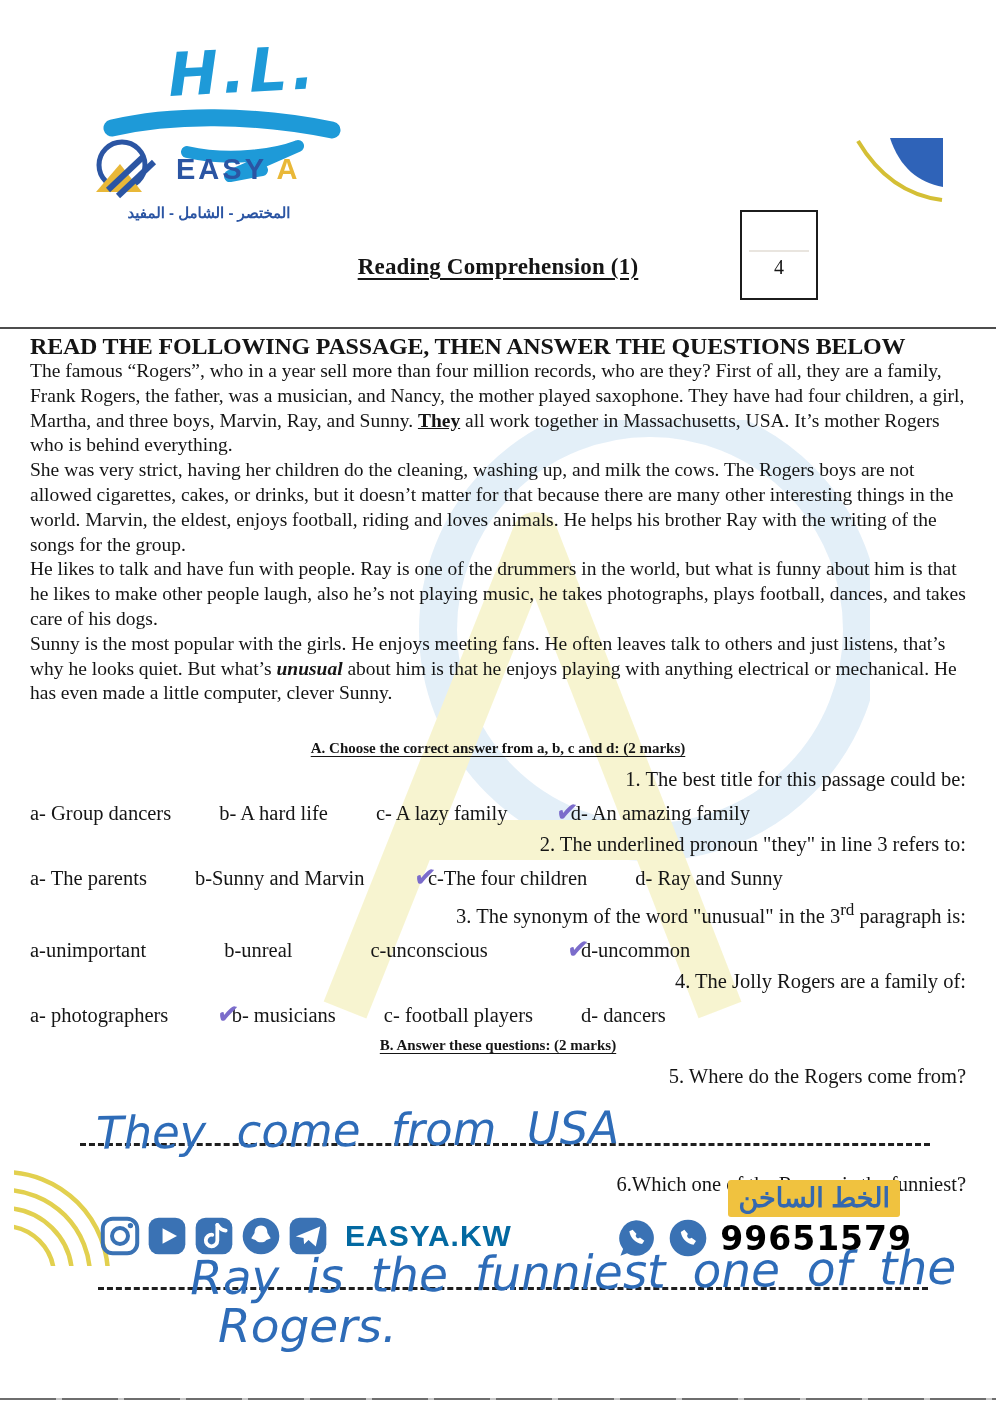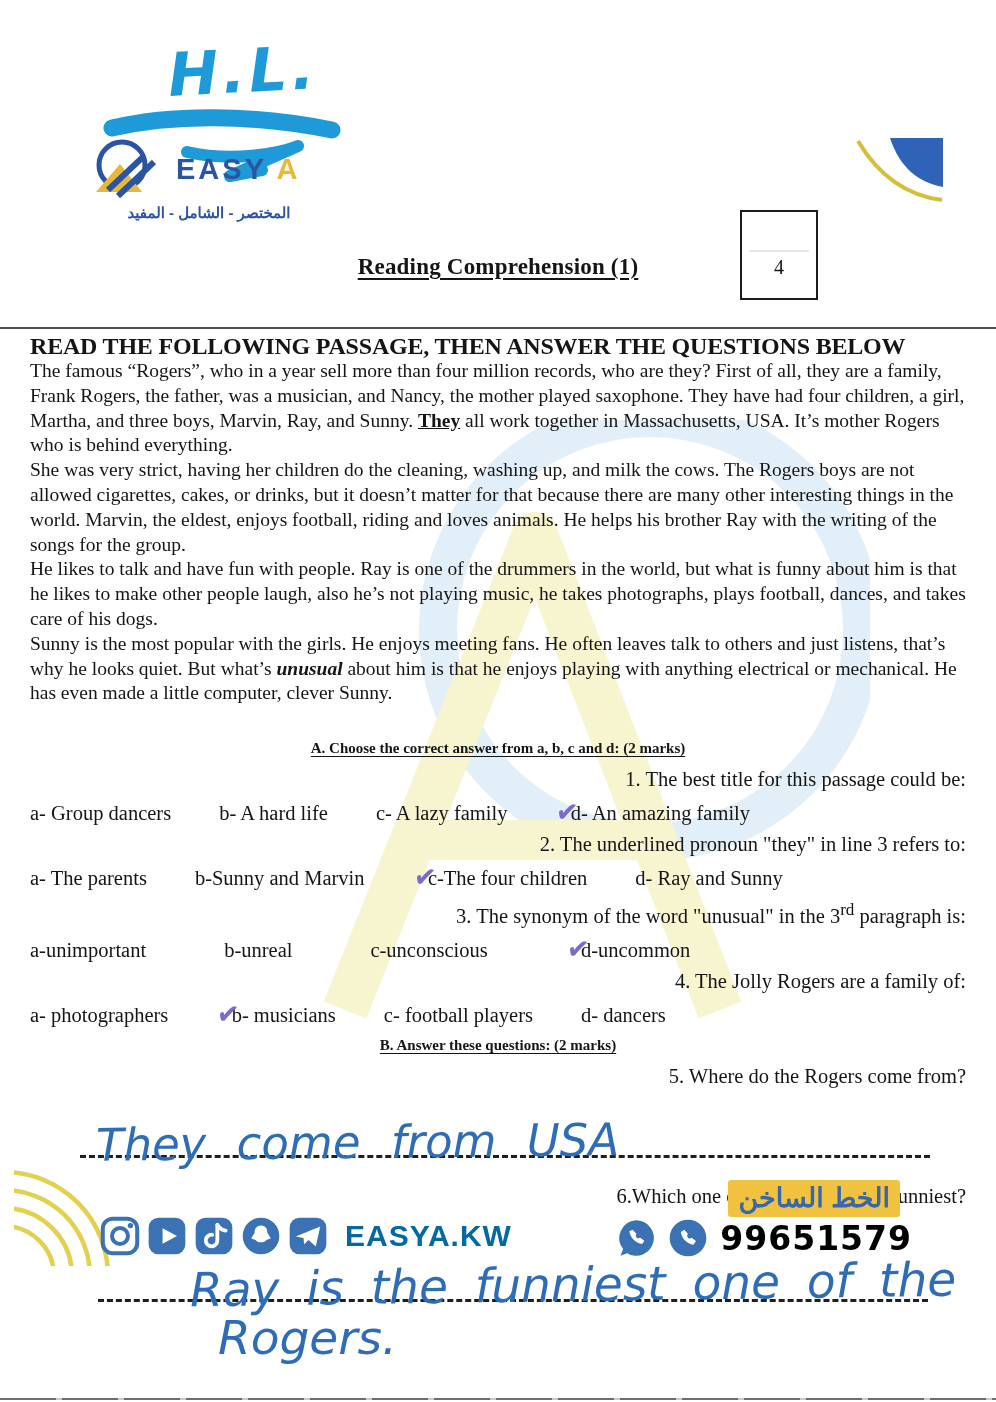--- a/index.html
+++ b/index.html
@@ -43,21 +43,21 @@
   .opts{display:flex;align-items:baseline;gap:48px;
         font-size:20.5px;line-height:30px;margin-top:1px;}
   .opt{white-space:nowrap;}
   .check{display:inline-block;font-family:"DejaVu Sans",sans-serif;font-weight:bold;
          font-size:29px;color:#7b6ccb;margin-right:-9px;transform:rotate(7deg) scaleX(.9);
          position:relative;top:2px;}
   
   .hand{font-family:cursive,"DejaVu Sans",sans-serif;color:#2e6cb8;font-style:italic;
         white-space:nowrap;}
   .ansline{position:relative;border-bottom:3px dashed #1f1f1f;}
-  .ansline-5{margin:16px 36px 0 50px;height:48px;}
+  .ansline-5{margin:4px 36px 0 50px;height:48px;}
   .a5{position:absolute;left:16px;bottom:-14px;font-size:45px;word-spacing:16px;transform:rotate(-.6deg);}
   .q6{margin-top:24px;}
   .ansline-6{margin:32px 38px 0 68px;height:56px;text-align:right;}
   .a6{position:absolute;left:92px;bottom:-13px;font-size:47px;word-spacing:12px;transform:rotate(-.8deg);}
   .a6b{margin:8px 0 0 188px;font-size:47px;}
   
   .arcs{position:absolute;left:14px;top:1156px;z-index:1;}
   .social-row{position:absolute;left:100px;top:1216px;z-index:2;display:flex;align-items:center;gap:7px;}
   .social-handle{font-family:Liberation Sans, sans-serif;font-weight:bold;font-size:30px;
                  color:#0369a1;letter-spacing:1px;margin-left:10px;}

